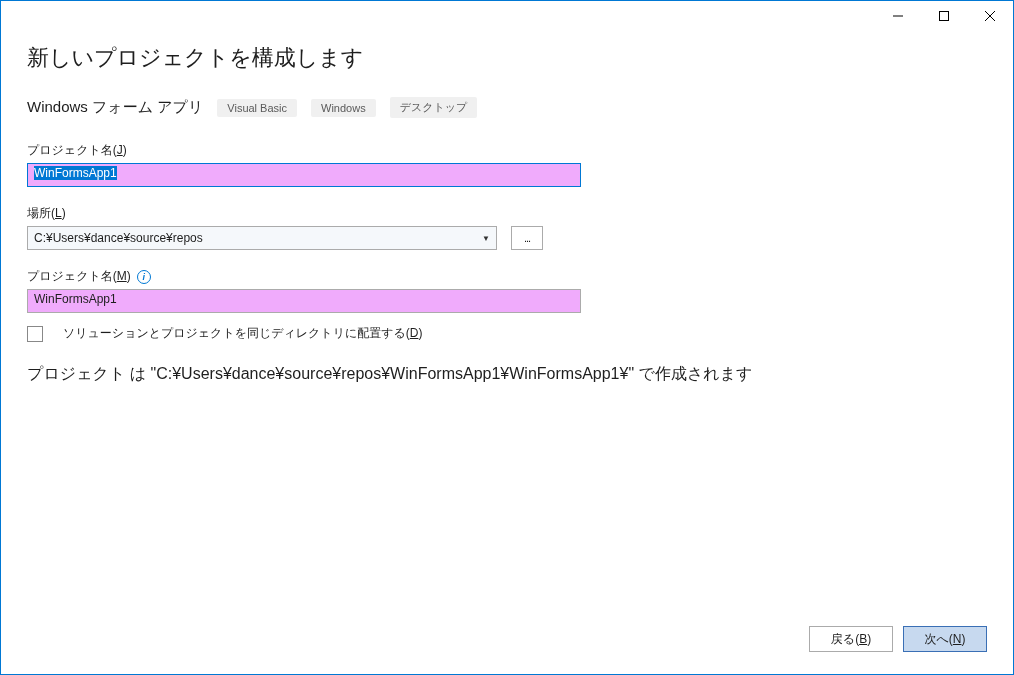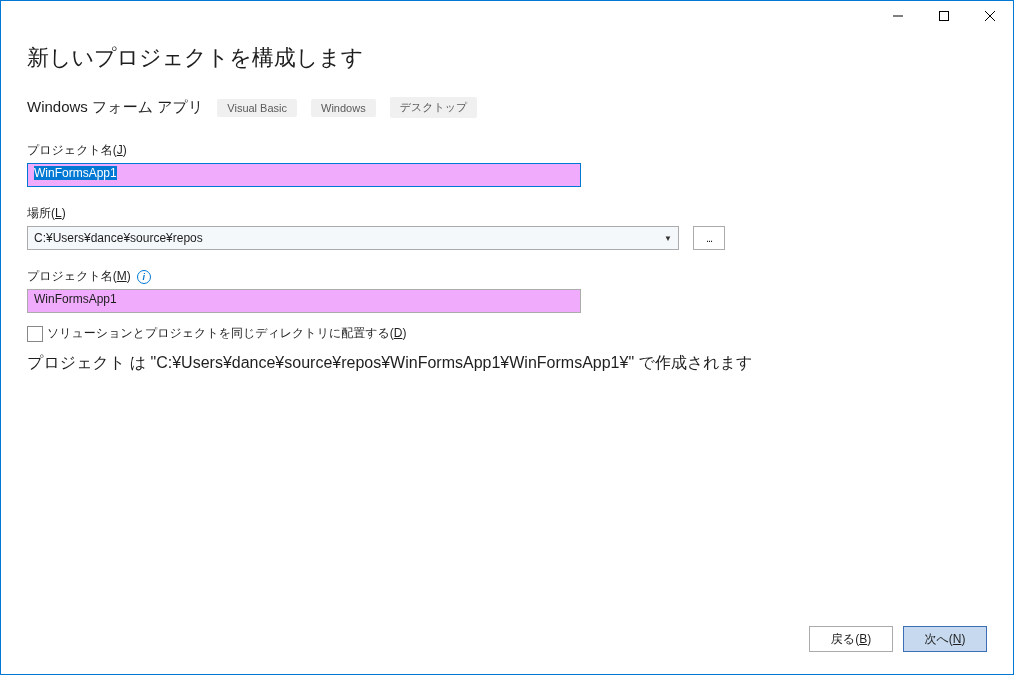--- a/index.html
+++ b/index.html
@@ -92,21 +92,21 @@
   background: #f0abfc;
 }
 .text-input.focused {
   border-color: #0078d4;
 }
 .text-input .selected {
   background: #0078d4;
   color: #fff;
 }
 .combo {
-  width: 652px;
+  width: 470px;
   height: 24px;
   border: 1px solid #ababab;
   background: #f5f8fb;
   display: flex;
   align-items: center;
   padding: 0 6px;
   font-size: 12px;
   justify-content: space-between;
 }
 .combo-arrow {
@@ -120,23 +120,23 @@
   background: #fff;
   display: flex;
   align-items: center;
   justify-content: center;
   font-size: 11px;
   letter-spacing: -1px;
 }
 .checkbox-row {
   display: flex;
   align-items: center;
-  gap: 4px;
+  gap: 20px;
   margin-top: -6px;
-  margin-bottom: 11px;
+  margin-bottom: 22px;
 }
 .checkbox {
   width: 16px; height: 16px;
   border: 1px solid #888;
   background: #fff;
 }
 .path-text {
   font-size: 16px;
   color: #1e1e1e;
 }

